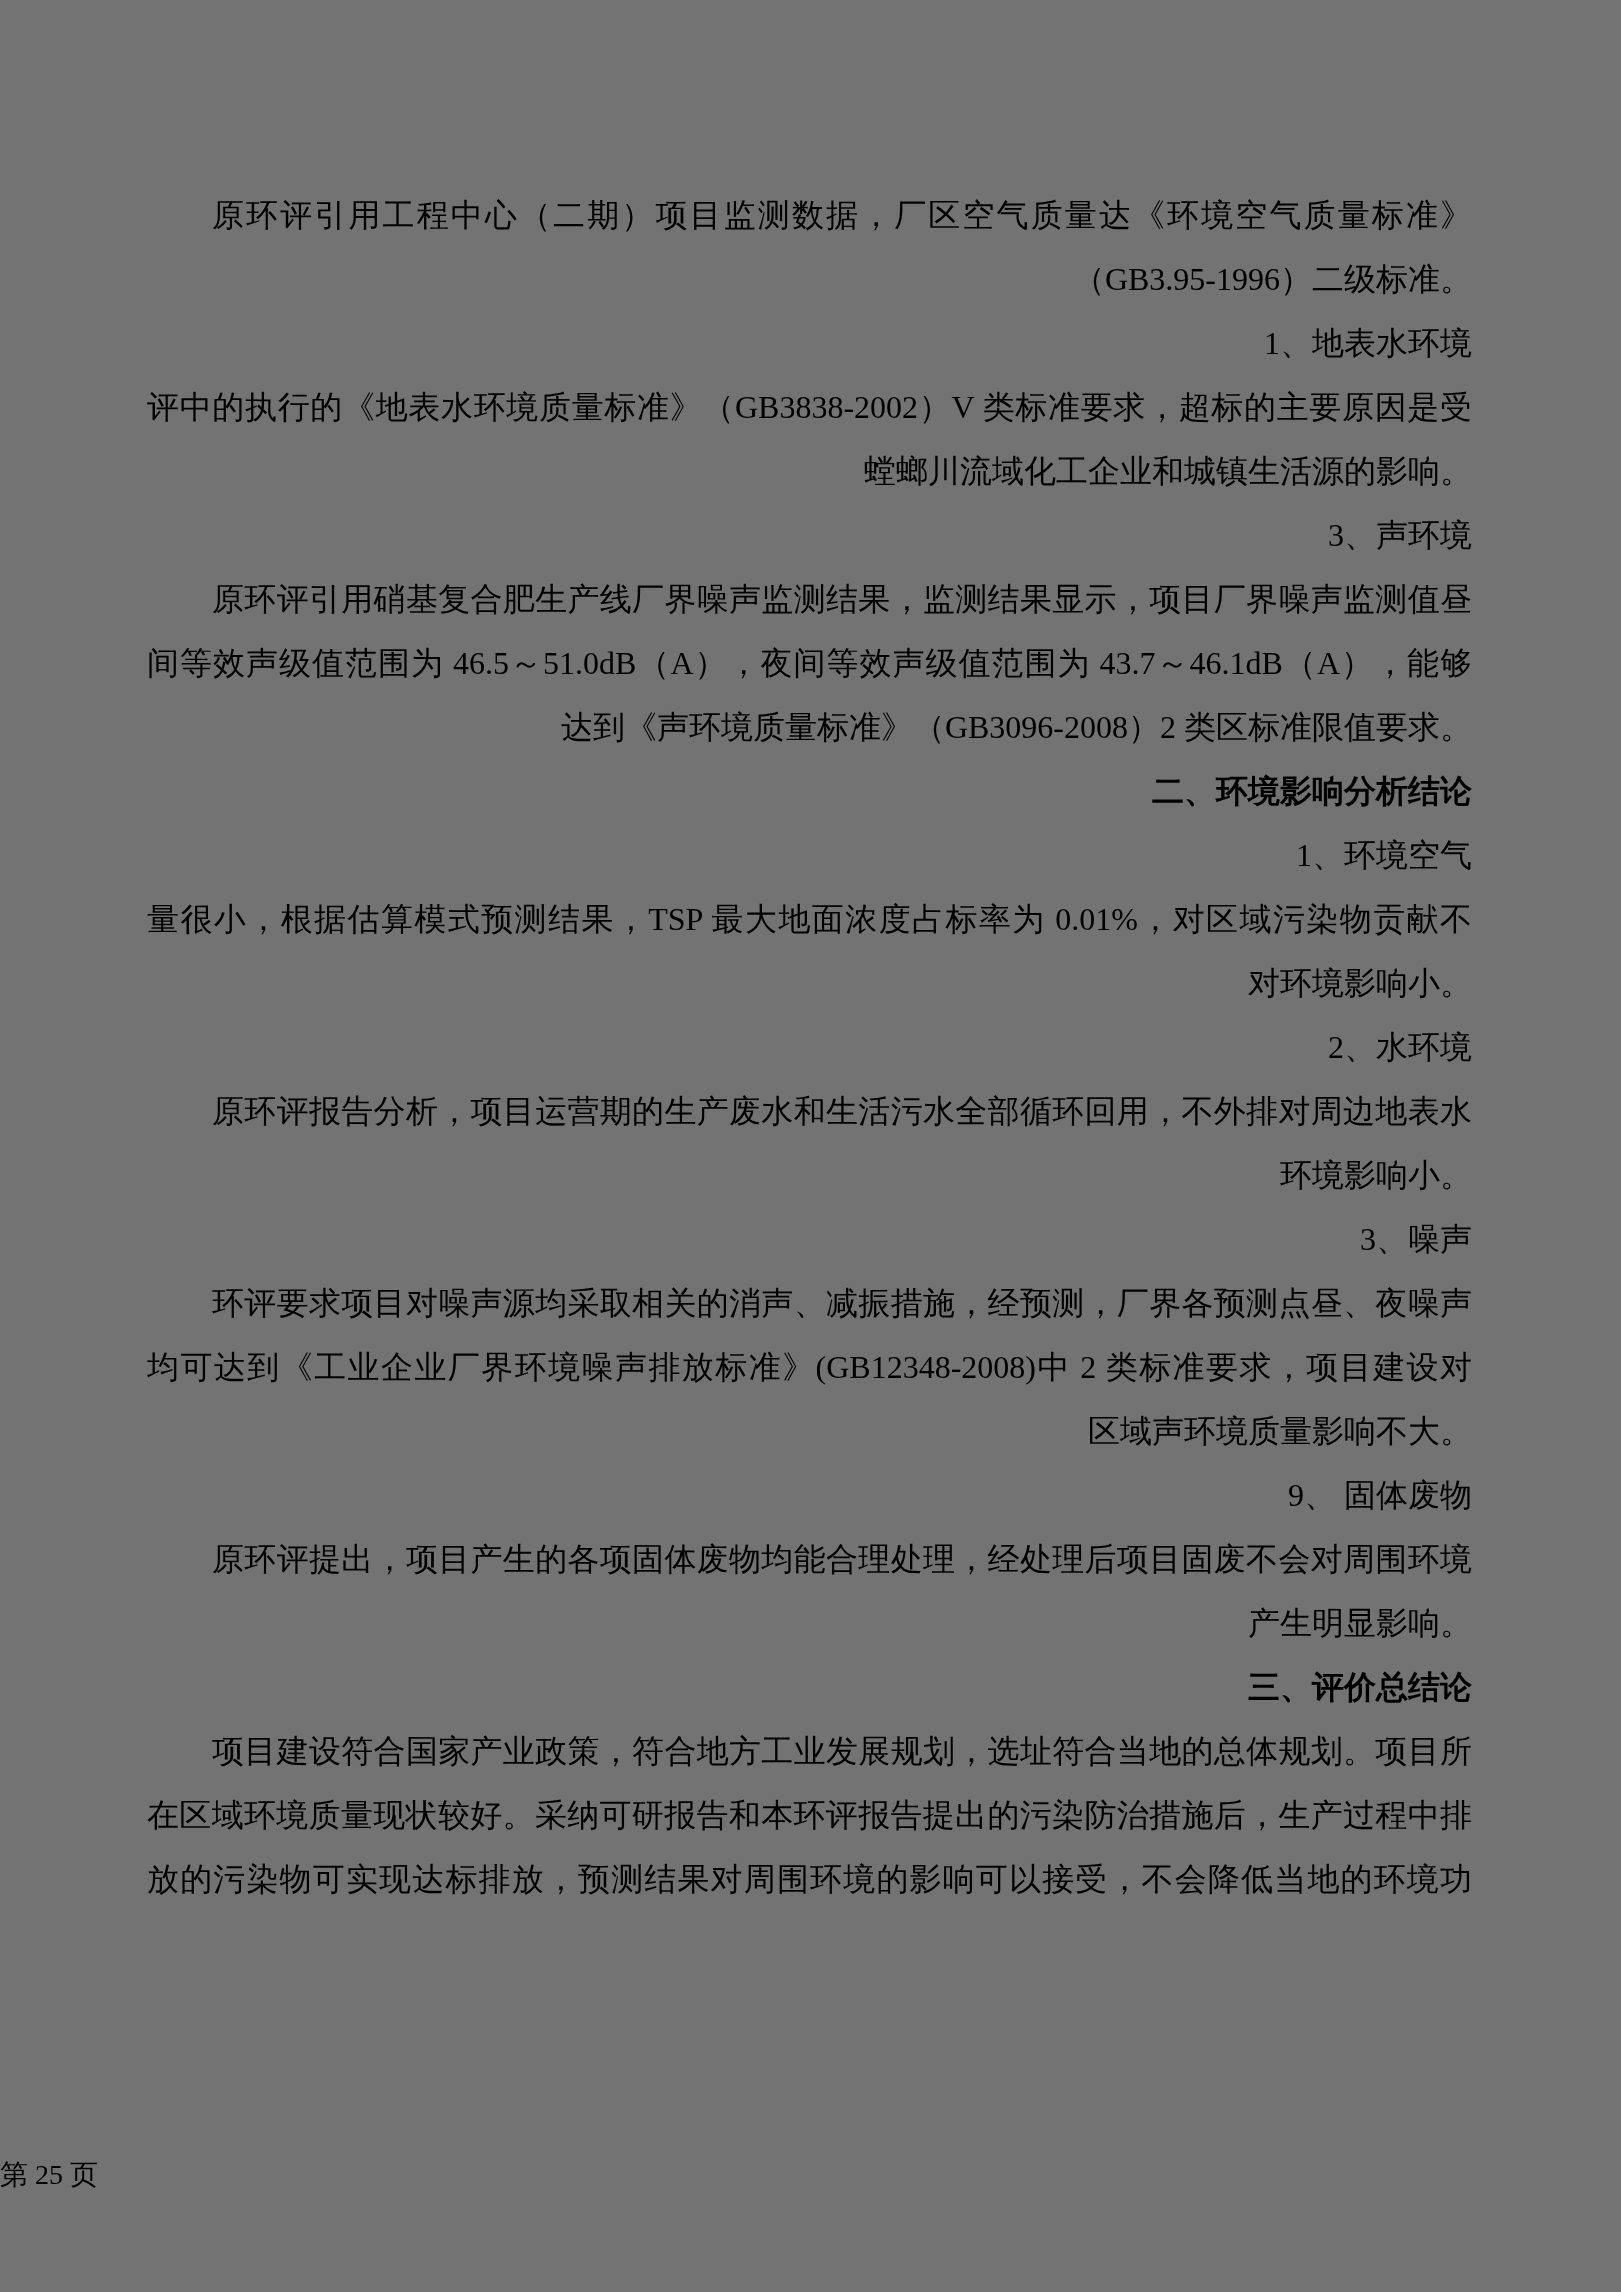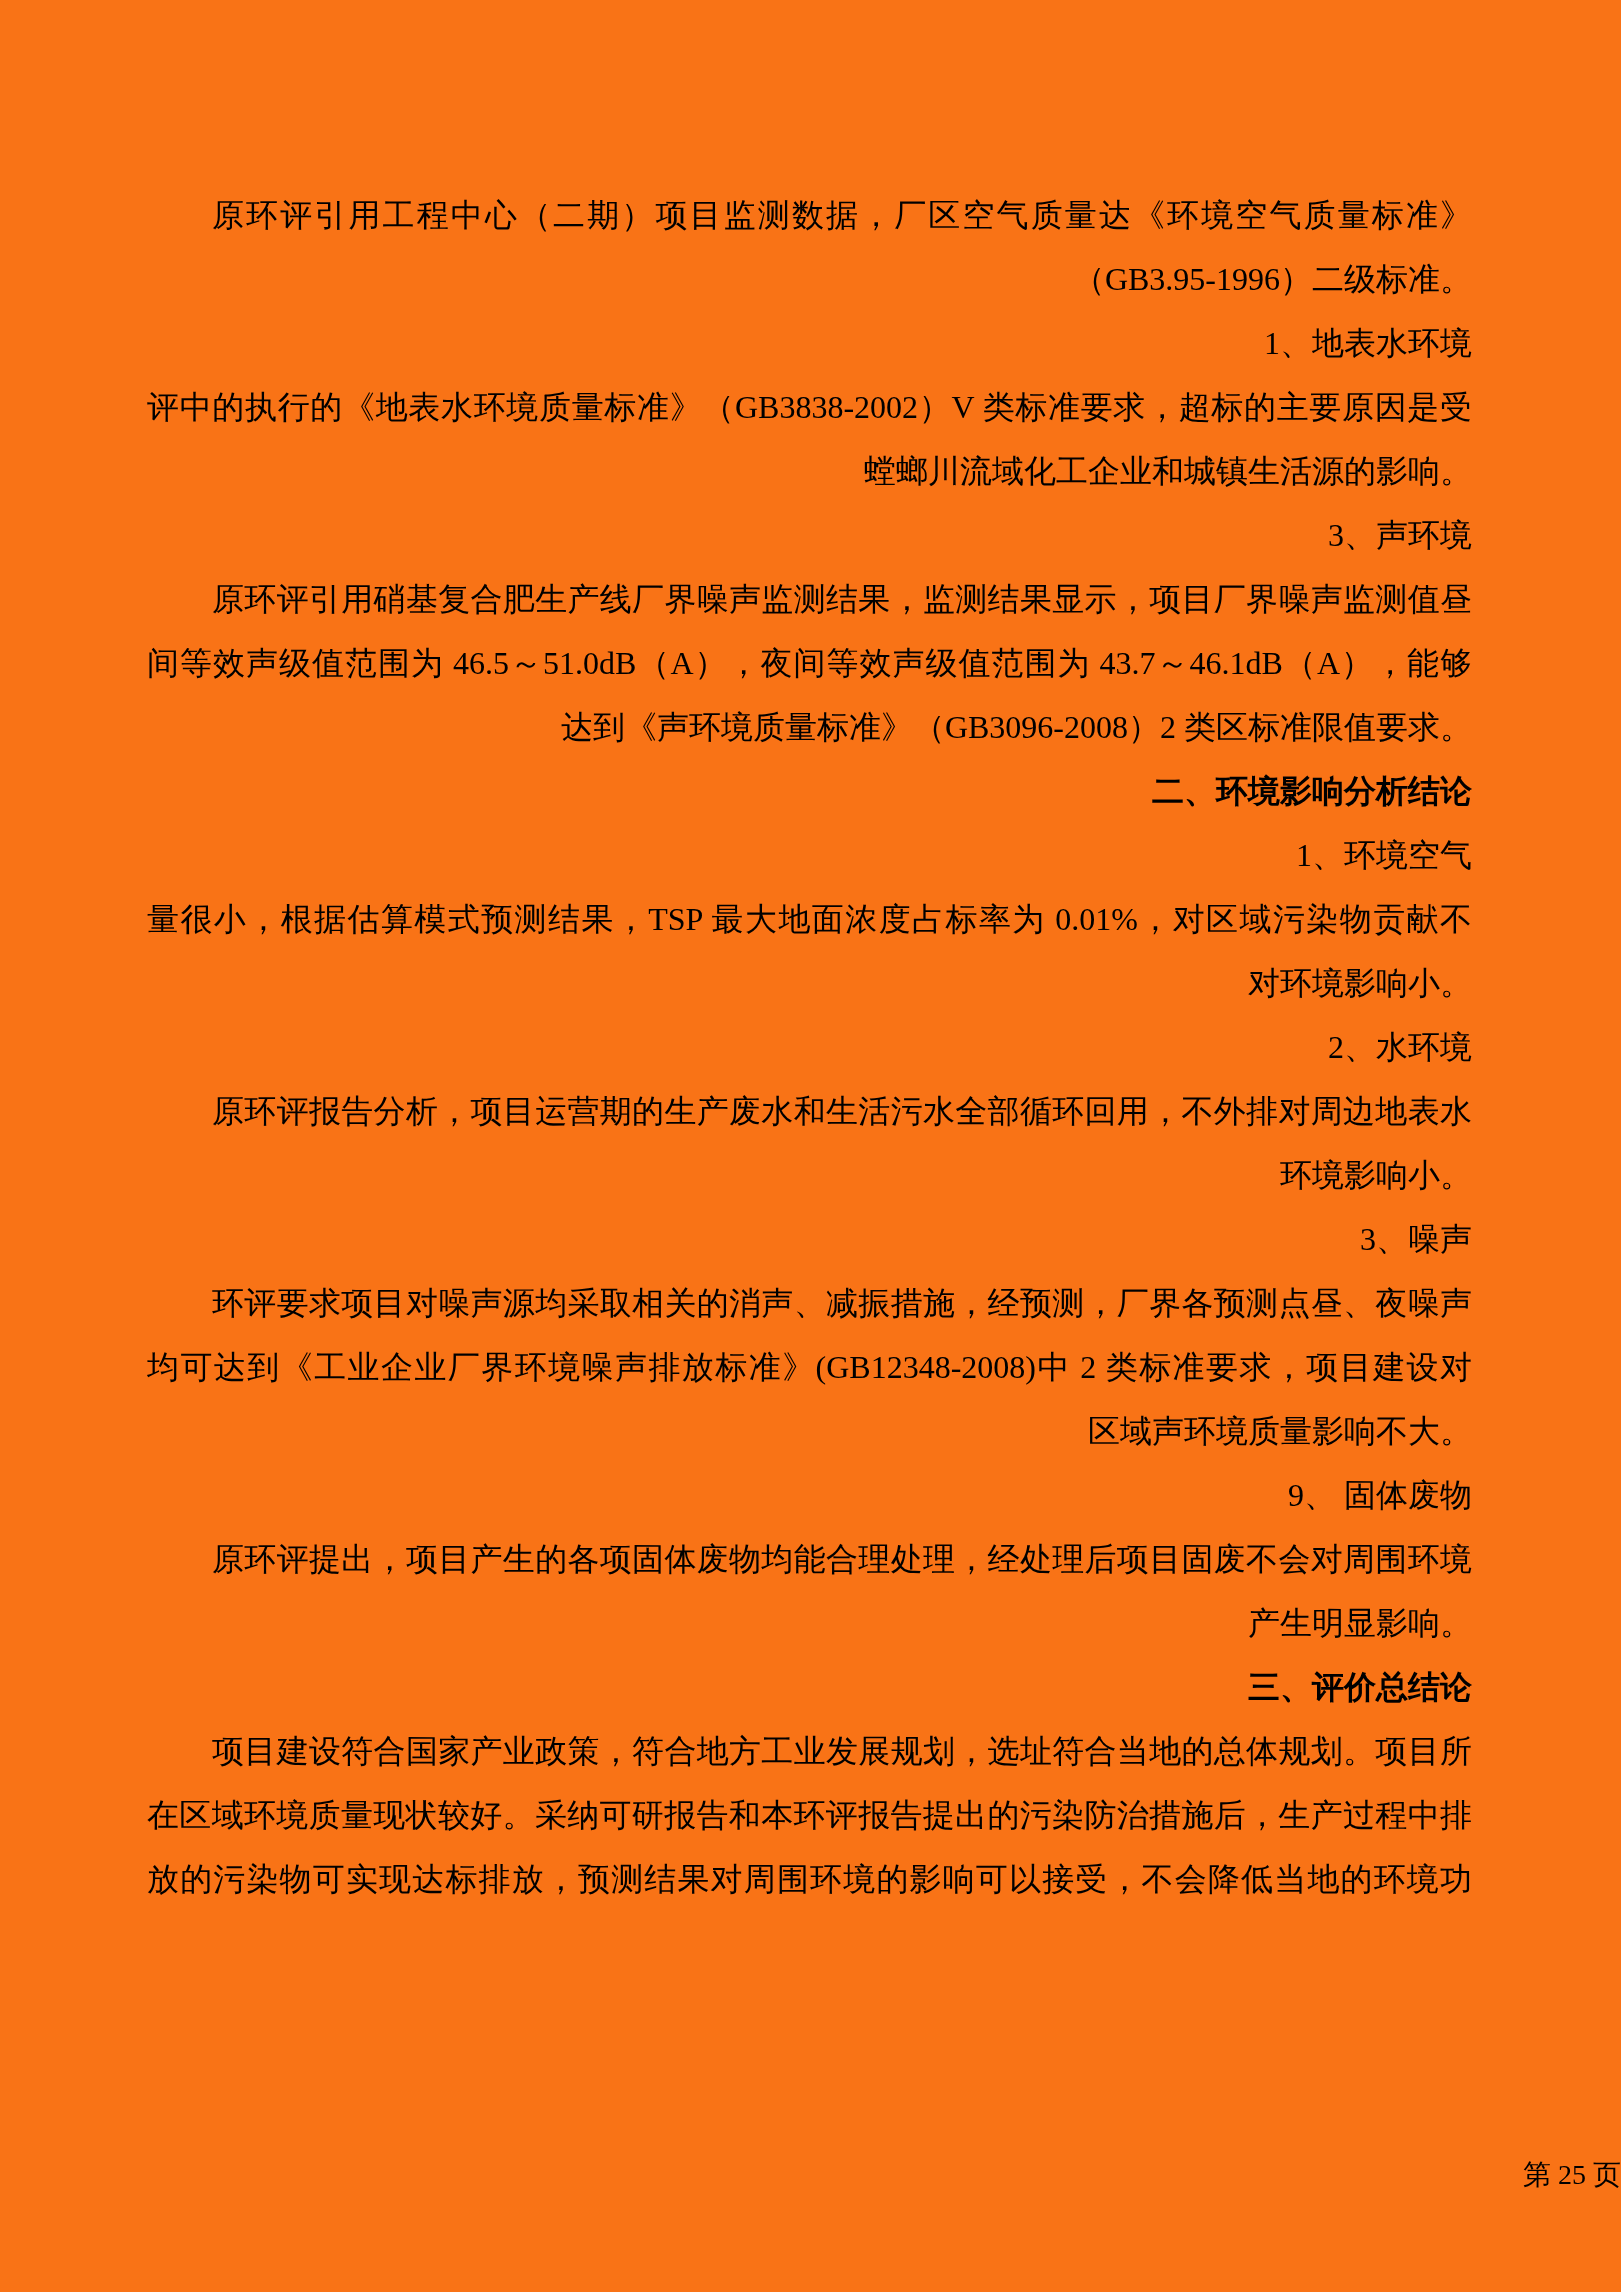--- a/index.html
+++ b/index.html
@@ -4,21 +4,21 @@
 <style>
   html, body {
     margin: 0;
     padding: 0;
     background: #ffffff;
   }
   .page {
     position: relative;
     width: 1621px;
     height: 2293px;
-    background: #f97316;
+    background: #737373;
     color: #000000;
     font-family: "Liberation Serif", "DejaVu Serif", serif;
     overflow: hidden;
   }
   .textblock {
     position: absolute;
     left: 147px;
     top: 183px;
     width: 1325px;
     font-size: 32px;
@@ -39,21 +39,21 @@
     text-indent: 65px;
   }
   .b {
     font-weight: bold;
   }
   .footer {
     position: absolute;
     left: 0;
     top: 2152px;
     width: 100%;
-    text-align: right;
+    text-align: left;
     font-size: 28px;
     line-height: 45px;
     color: #000000;
   }
 </style>
 </head>
 <body>
 
 <div class="page">
   <div class="textblock">

